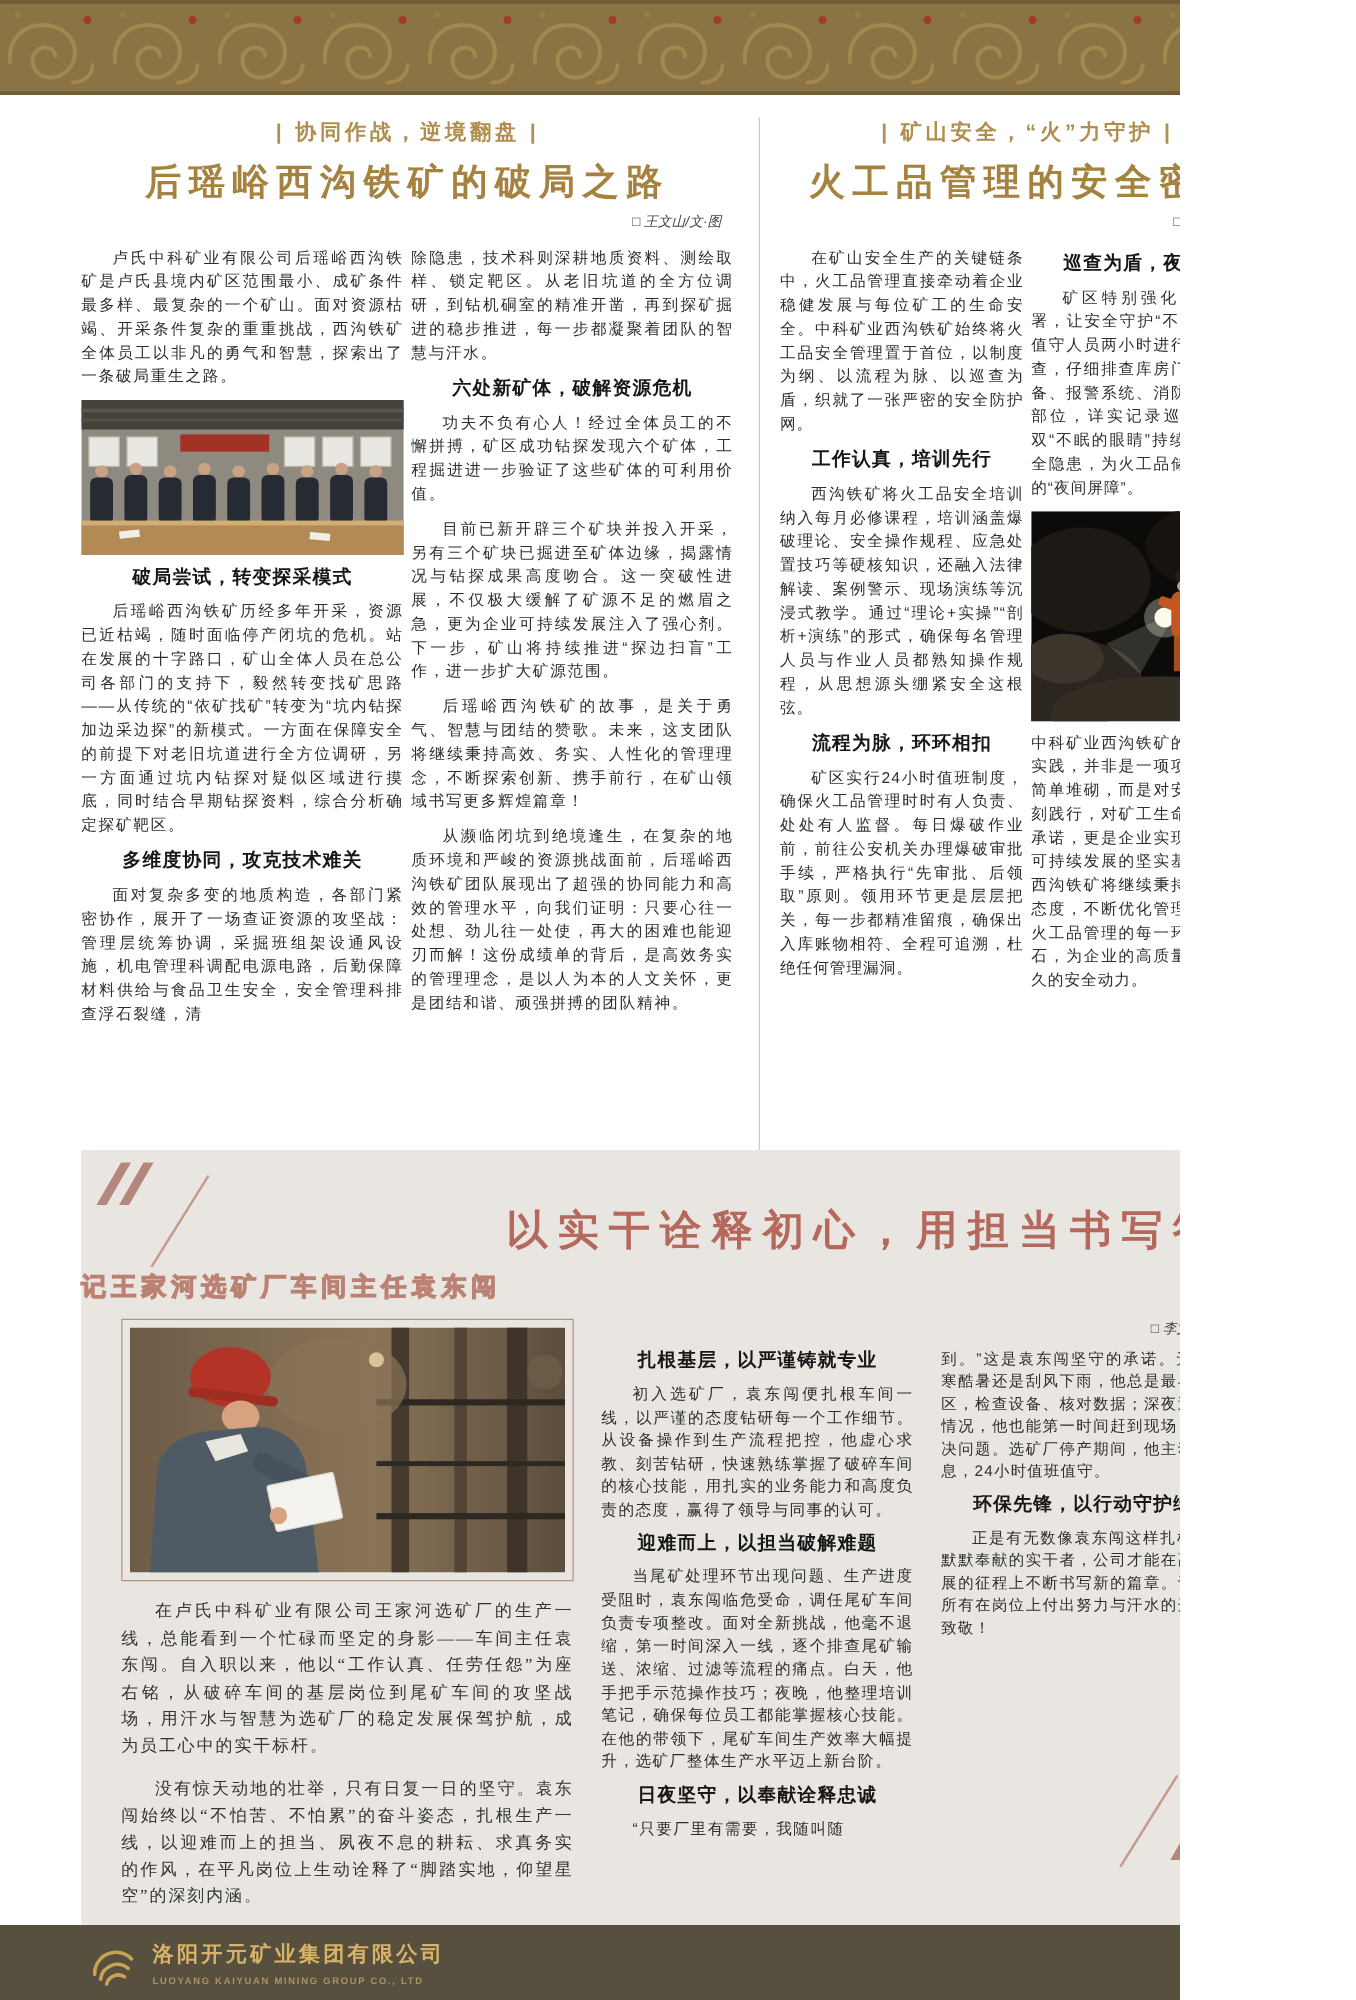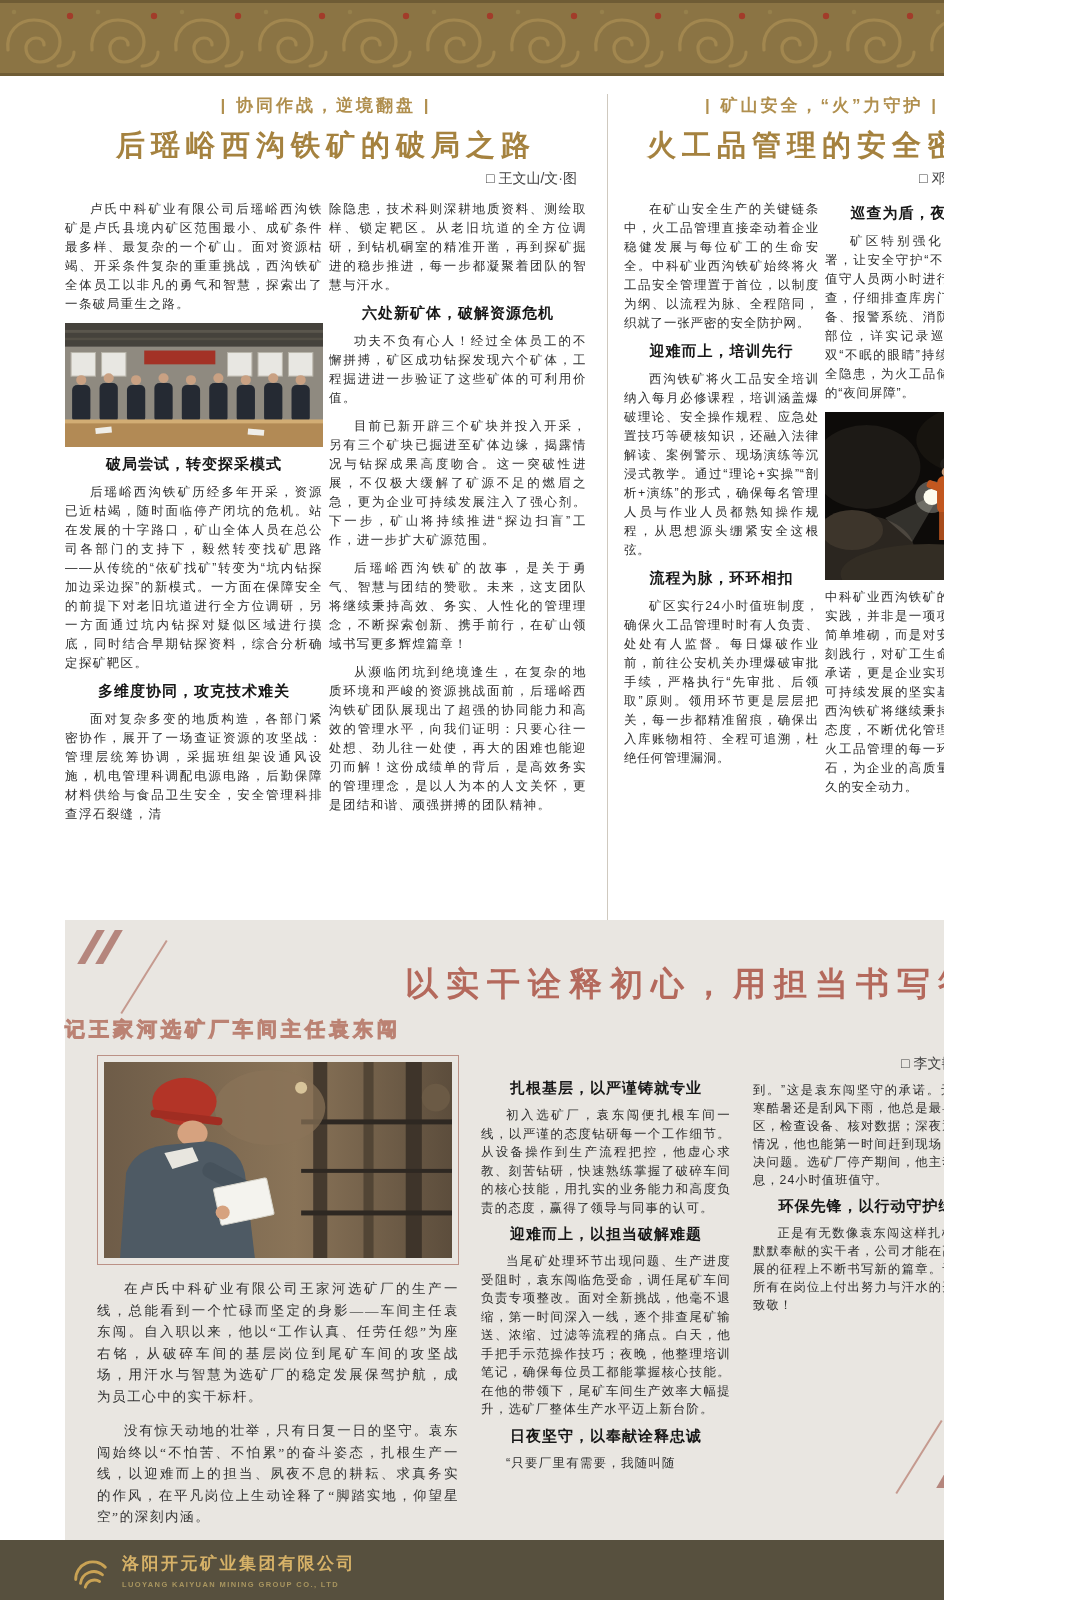--- a/index.html
+++ b/index.html
@@ -12,21 +12,21 @@
 
   
   .articles { position:absolute; top:76px; left:0; width:1085px; height:844px;
               box-sizing:border-box; padding:18px 65px 0 65px; display:flex; }
   .article-left  { width:543px; box-sizing:border-box; padding-right:20px; border-right:1px solid #cfc9bf; }
   .article-right { flex:1; box-sizing:border-box; padding-left:16px; }
 
   .eyebrow  { text-align:center; color:#b08f4e; font-size:17px; font-weight:bold; letter-spacing:3px; }
   .headline { text-align:center; color:#a5823f; font-family:"Liberation Serif", serif;
               font-size:29px; font-weight:bold; letter-spacing:6px; margin:9px 0 4px 0; }
-  .byline   { text-align:right; color:#444; font-size:14px; padding-right:10px; margin:2px 0 12px 0; }
+  .byline   { text-align:right; color:#444; font-size:11px; padding-right:10px; margin:2px 0 12px 0;font-style:italic; }
 
   .cols { display:flex; gap:6px; height:712px; overflow:hidden; }
   .col  { flex:1; min-width:0; }
 
   p.body { font-size:12.5px; line-height:19px; letter-spacing:1.4px; color:#2e2e2e;
            text-align:justify; margin:0 0 9px 0; text-indent:2em; }
   .article-right p.body { font-size:12.5px; line-height:19px; letter-spacing:0.8px; }
   p.noindent { text-indent:0; }
   h4.colhead { text-align:center; font-size:15px; color:#171717; font-weight:bold;
                letter-spacing:1px; margin:4px 0 9px 0; }
@@ -164,22 +164,22 @@
         </div>
       </div>
     </section>
 
     <section class="article-right">
       <div class="eyebrow">| 矿山安全，“火”力守护 |</div>
       <h1 class="headline">火工品管理的安全密码</h1>
       <div class="byline">□ 邓新毅/文·图</div>
       <div class="cols">
         <div class="col">
-          <p class="body">在矿山安全生产的关键链条中，火工品管理直接牵动着企业稳健发展与每位矿工的生命安全。中科矿业西沟铁矿始终将火工品安全管理置于首位，以制度为纲、以流程为脉、全程陪同，织就了一张严密的安全防护网。</p>
-          <h4 class="colhead">迎难而上，培训先行</h4>
+          <p class="body">在矿山安全生产的关键链条中，火工品管理直接牵动着企业稳健发展与每位矿工的生命安全。中科矿业西沟铁矿始终将火工品安全管理置于首位，以制度为纲、以流程为脉、以巡查为盾，织就了一张严密的安全防护网。</p>
+          <h4 class="colhead">工作认真，培训先行</h4>
           <p class="body">西沟铁矿将火工品安全培训纳入每月必修课程，培训涵盖爆破理论、安全操作规程、应急处置技巧等硬核知识，还融入法律解读、案例警示、现场演练等沉浸式教学。通过“理论+实操”“剖析+演练”的形式，确保每名管理人员与作业人员都熟知操作规程，从思想源头绷紧安全这根弦。</p>
           <h4 class="colhead">流程为脉，环环相扣</h4>
           <p class="body">矿区实行24小时值班制度，确保火工品管理时时有人负责、处处有人监督。每日爆破作业前，前往公安机关办理爆破审批手续，严格执行“先审批、后领取”原则。领用环节更是层层把关，每一步都精准留痕，确保出入库账物相符、全程可追溯，杜绝任何管理漏洞。</p>
         </div>
         <div class="col">
           <h4 class="colhead">巡查为盾，夜间守护</h4>
           <p class="body">矿区特别强化夜间安防部署，让安全守护“不打烊”。夜间值守人员两小时进行一轮全面巡查，仔细排查库房门窗、监控设备、报警系统、消防器材等关键部位，详实记录巡检情况。这双“不眠的眼睛”持续消除夜间安全隐患，为火工品储存筑起坚实的“夜间屏障”。</p>
           <div class="photo photo-night">
             <svg viewBox="0 0 188 168" preserveAspectRatio="none">
               <rect width="188" height="168" fill="#0d0b09"></rect>

